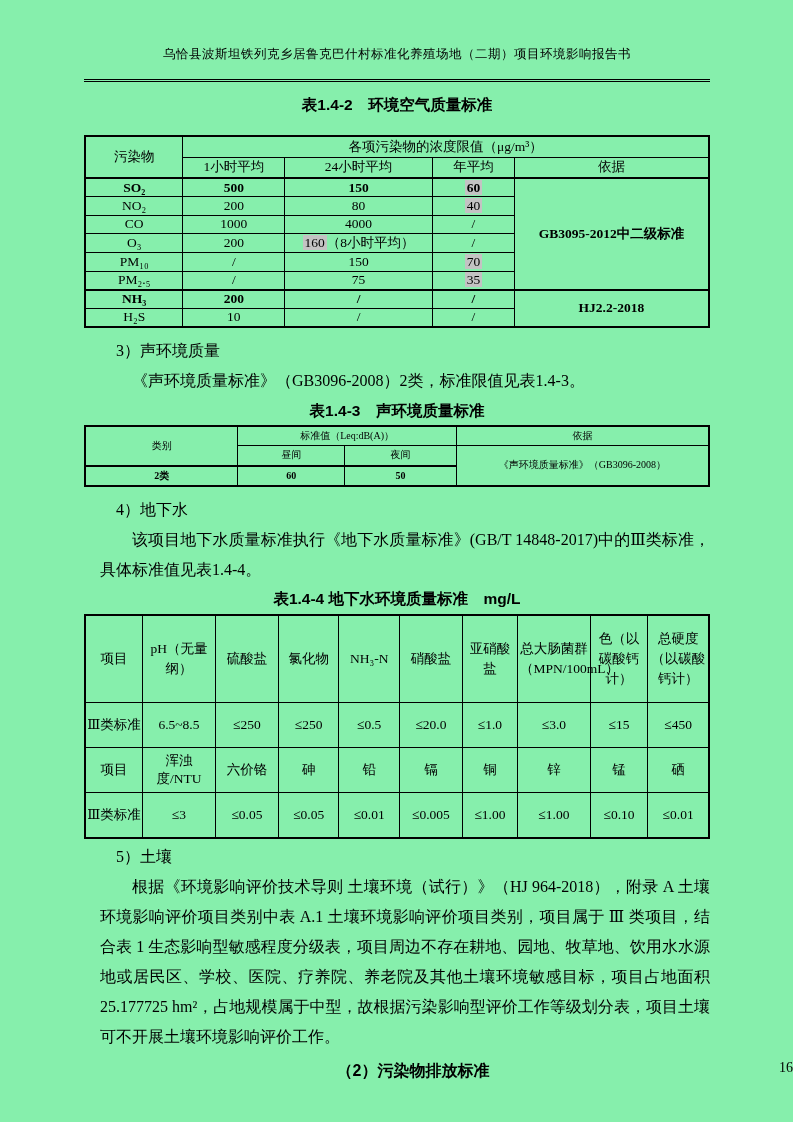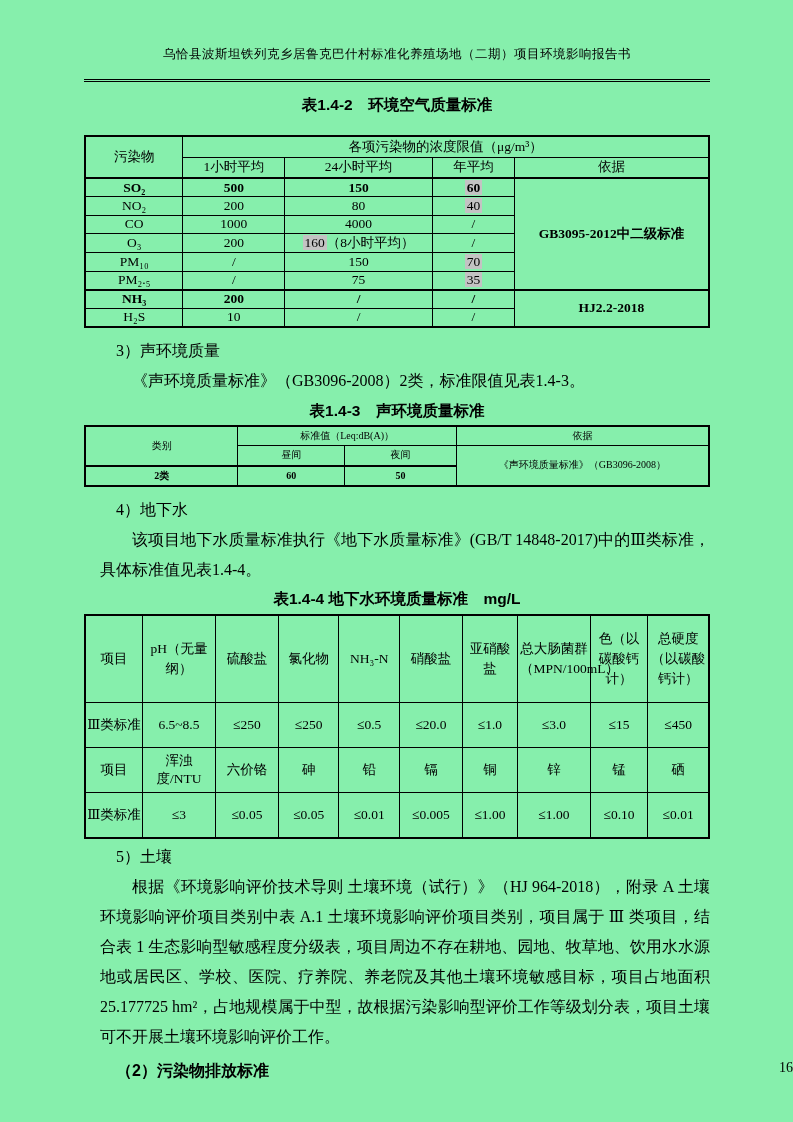--- a/index.html
+++ b/index.html
@@ -44,20 +44,21 @@
   .body-text { font-size: 16px; line-height: 30px; text-align: justify; margin-left: 16px; }
   .indent2 { text-indent: 2em; }
   .sub-heading { font-size: 16px; line-height: 30px; text-indent: 2em; }
   .mt-after-table { margin-top: 8px; }
   .mt-small { margin-top: 3px; }
 
   .emission-heading {
     font-size: 16px; line-height: 30px; text-indent: 2em; font-weight: bold;
     font-family: "Liberation Sans", "DejaVu Sans", sans-serif;
     margin-top: 4px;
+    text-align: center;
   }
 
   .page-number {
     position: absolute; top: 1060px; left: 0; width: 100%;
     text-align: right; font-size: 14px; padding-left: 48px;
   }
 </style>
 </head>
 <body>
 

